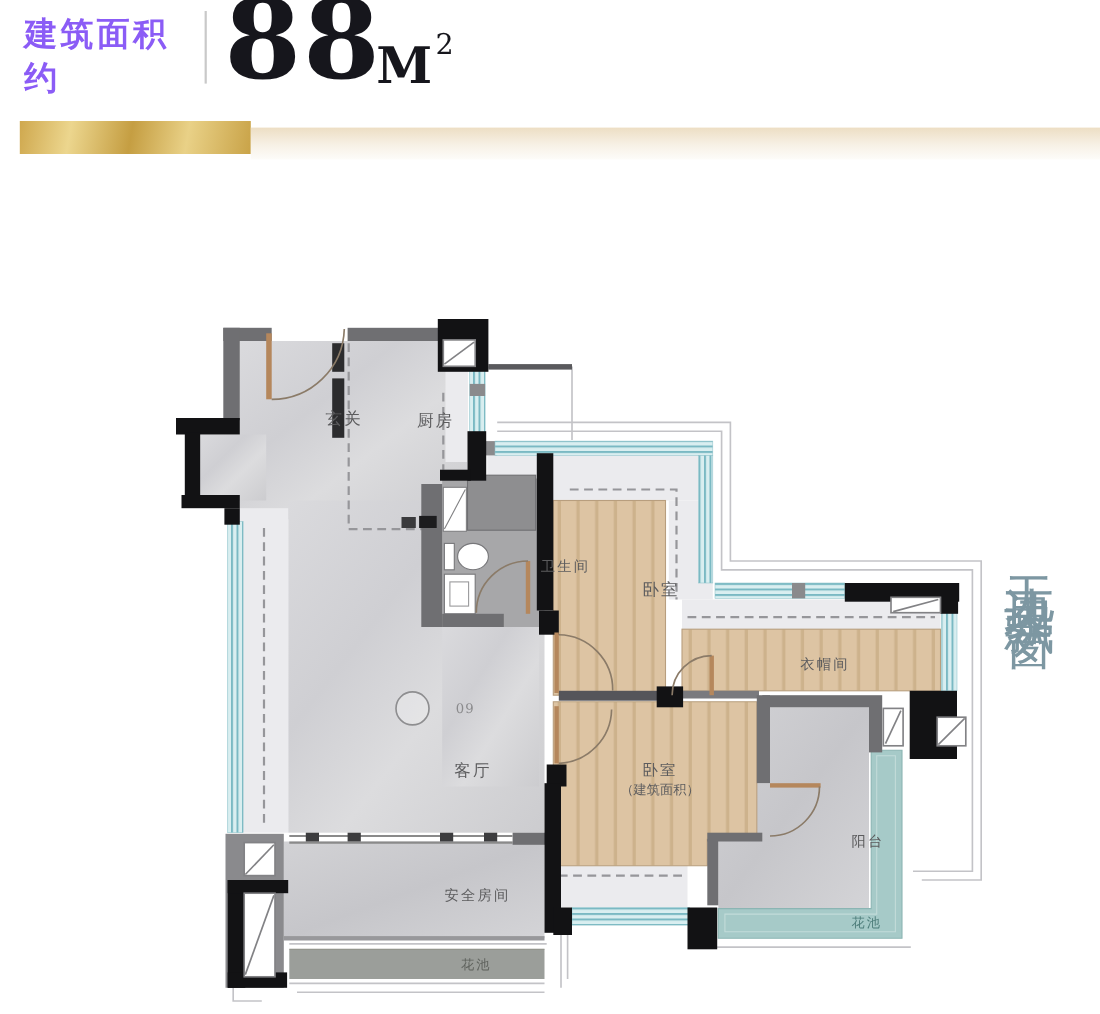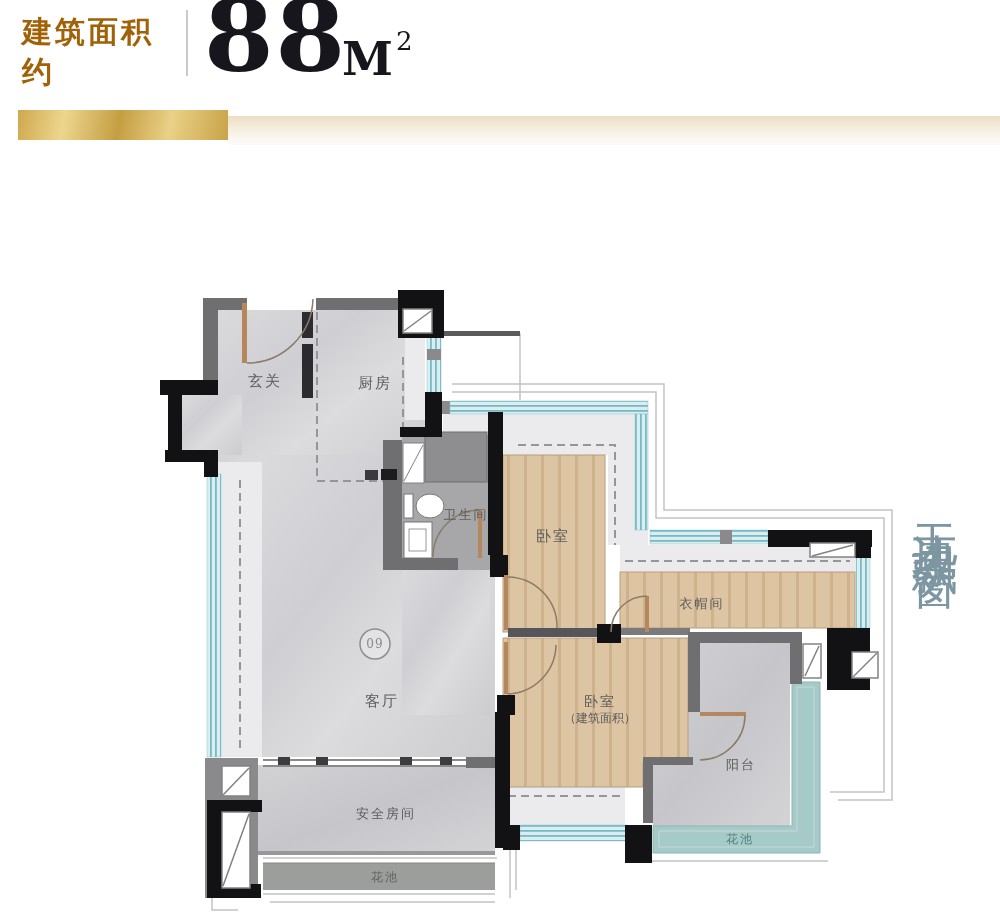--- a/index.html
+++ b/index.html
@@ -1,36 +1,36 @@
 <!DOCTYPE html>
 <html><head>
 <meta charset="utf-8">
 <style>
   html,body{margin:0;padding:0;background:#ffffff;}
   body{width:1000px;height:922px;position:relative;overflow:hidden;
        font-family:"Liberation Sans",sans-serif;}
   
   .hdr-label{position:absolute;left:22px;top:12px;font-size:30px;font-weight:700;
-    color:#a16207;line-height:40px;letter-spacing:3px;}
+    color:#8b5cf6;line-height:40px;letter-spacing:3px;}
   .hdr-divider{position:absolute;left:186px;top:10px;width:2px;height:66px;background:#c9c9c9;}
   .hdr-value{position:absolute;left:204px;top:-14px;font-family:"DejaVu Serif",serif;
     font-weight:700;color:#16161c;font-size:100px;line-height:100px;letter-spacing:2px;}
   .hdr-unit{position:absolute;left:342px;top:36px;font-family:"DejaVu Serif",serif;
     font-weight:700;color:#16161c;font-size:46px;line-height:46px;}
   .hdr-sup{position:absolute;left:396px;top:26px;font-family:"DejaVu Serif",serif;
     font-weight:400;color:#16161c;font-size:26px;}
   .gold-bar{position:absolute;left:18px;top:110px;width:210px;height:30px;
     background:linear-gradient(100deg,#cfa84e 0%,#ecd68e 22%,#c59e42 48%,#e9d187 72%,#c9a348 100%);}
   .gold-fade{position:absolute;left:228px;top:116px;width:772px;height:29px;
     background:linear-gradient(to bottom,#eddec4,#f7f1e6 55%,#fdfcf9);}
   
   .plan-svg{position:absolute;left:0;top:0;}
   .room-label{position:absolute;transform:translate(-50%,-50%);white-space:nowrap;
     font-family:"DejaVu Serif","Liberation Serif",serif;color:#5c5c5e;
-    font-size:15px;letter-spacing:2px;}
+    font-size:15px;letter-spacing:2px;margin-left:48px;}
   .small{font-size:13px;}
   .badge{font-size:12px;color:#8a8a8c;letter-spacing:1px;}
   .fb-left{font-size:12px;color:#5f625d;}
   .fb-right{font-size:12px;color:#4e7e7b;}
   .bed2-label{position:absolute;transform:translate(-50%,-50%);text-align:center;
     font-family:"DejaVu Serif","Liberation Serif",serif;color:#5c5c5e;line-height:17px;}
   .bed2-label .l1{font-size:14px;letter-spacing:2px;}
   .bed2-label .l2{font-size:12px;letter-spacing:0;}
   .side-note{position:absolute;left:908px;top:487px;writing-mode:vertical-rl;
     font-family:"DejaVu Serif","Liberation Serif",serif;font-size:47px;font-weight:500;
@@ -238,21 +238,21 @@
         <rect x="316" y="757" width="12" height="8"></rect>
       <rect x="400" y="757" width="12" height="8"></rect>
         <rect x="440" y="757" width="12" height="8"></rect>
     </g>
   </g>
 
   <circle cx="375" cy="644" r="15" fill="rgba(255,255,255,0.25)" stroke="#8e8e90" stroke-width="1.5"></circle>
 </svg>
 
 <span class="room-label" style="left:265px;top:381px;">玄关</span>
-<span class="room-label" style="left:375px;top:383px;font-family:Liberation Serif, serif;">厨房</span>
+<span class="room-label" style="left:348px;top:383px;font-family:Liberation Serif, serif;">厨房</span>
 <span class="room-label small" style="left:466px;top:515px;font-family:Liberation Mono, monospace;">卫生间</span>
 <span class="room-label" style="left:553px;top:536px;">卧室</span>
 <span class="room-label small" style="left:702px;top:604px;">衣帽间</span>
 <span class="room-label" style="left:382px;top:701px;">客厅</span>
 <span class="room-label badge" style="left:375px;top:644px;">09</span>
 <div class="bed2-label" style="left:600px;top:710px;">
   <div class="l1">卧室</div>
   <div class="l2">（建筑面积）</div>
 </div>
 <span class="room-label small" style="left:741px;top:765px;">阳台</span>

